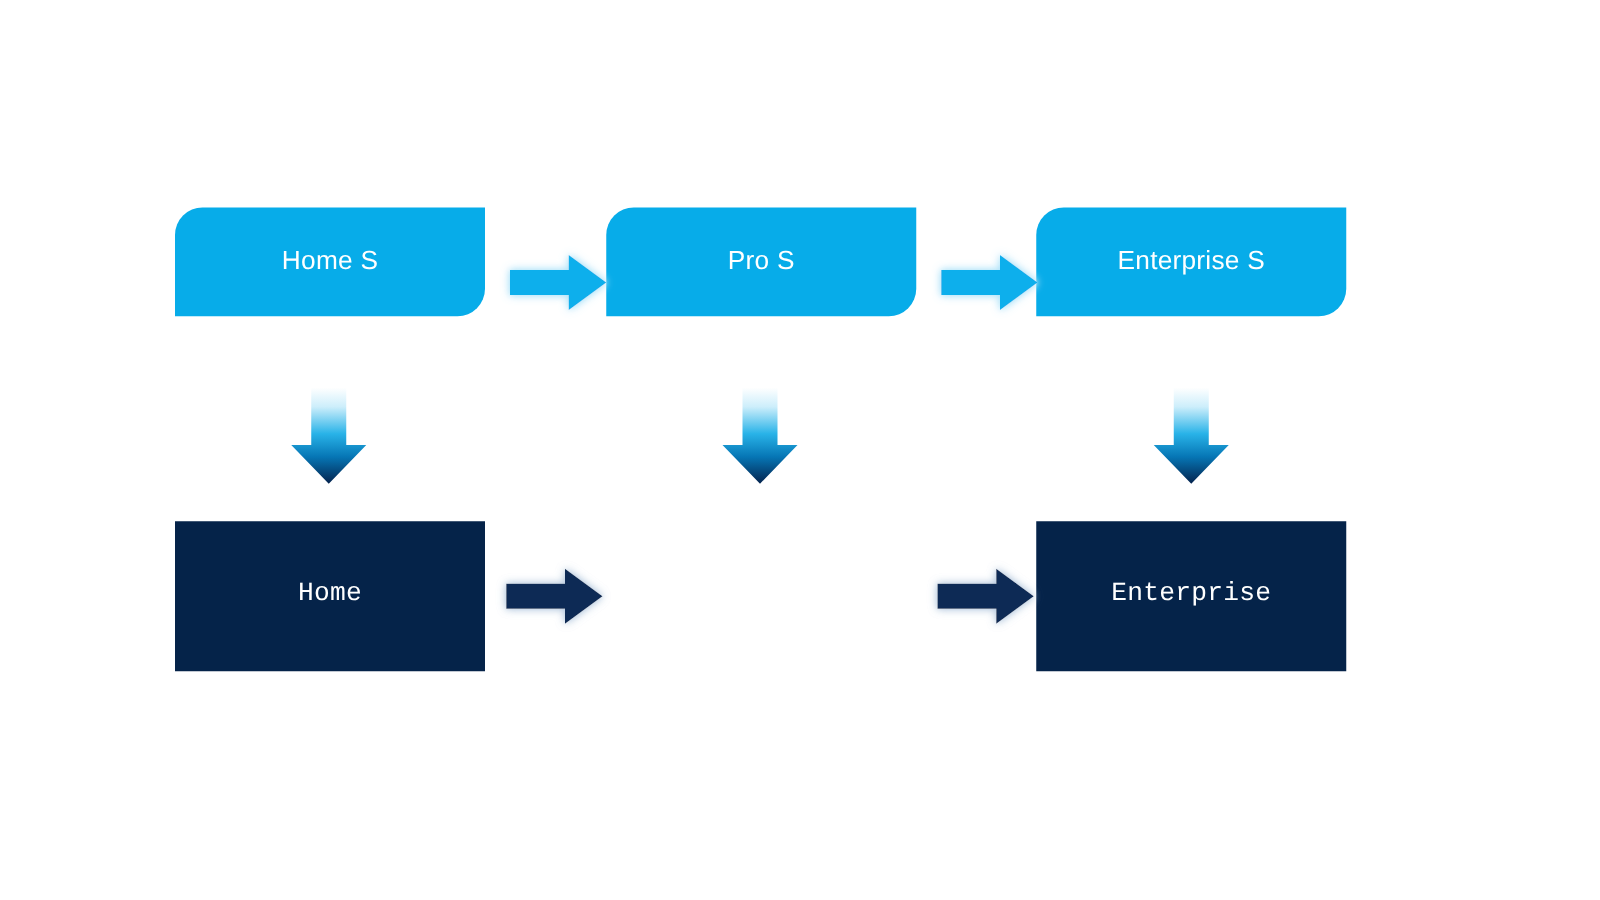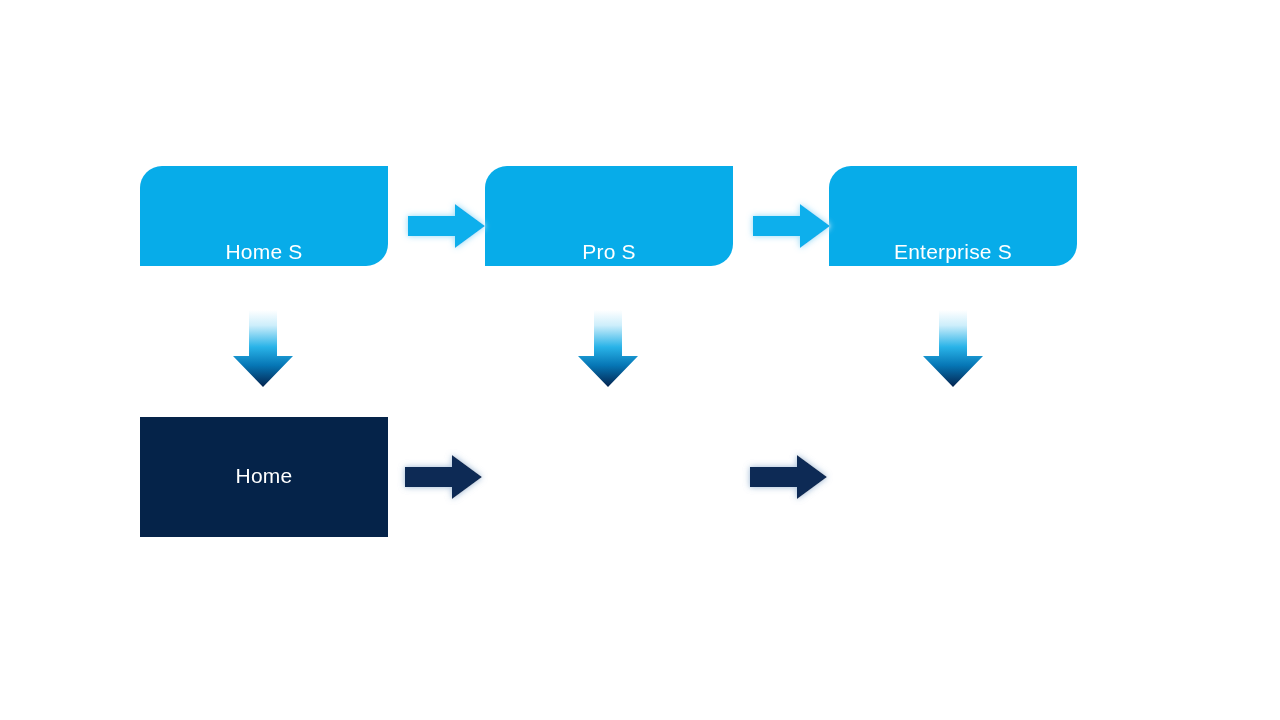--- a/index.html
+++ b/index.html
@@ -38,24 +38,25 @@
   }
   .node-service {
     background: #07ACE9;
     border-radius: 22px 0 22px 0;
     padding-bottom: 2px;
   }
   .node-product {
     background: #052349;
     border-radius: 0;
     padding-bottom: 2px;
-  }
-
-  
-  .row-top  { top: 166px; height: 100px; align-items: flex-end; }
+    font-family: Liberation Mono, monospace;
+  }
+
+  
+  .row-top  { top: 166px; height: 87px; }
   
   .row-bot  { top: 417px; height: 120px; }
 
   .col-1 { left: 140px;  width: 248px; }
   .col-2 { left: 485px;  width: 248px; }
   .col-3 { left: 829px;  width: 248px; }
 
   
   .arrow-h {
     position: absolute;
@@ -163,20 +164,23 @@
       </defs>
       <path d="M 17 0 L 45 0 L 45 46 L 61 46 L 31 77 L 1 46 L 17 46 Z" fill="url(#vgrad3)"></path>
     </svg>
   </div>
 
   <div class="node node-product row-bot col-1">
     <span>Home</span>
   </div>
 
 
+  <div class="node node-product row-bot col-3">
+    <span>Enterprise</span>
+  </div>
 
   <div class="arrow-h arrow-h-3">
     <svg width="78" height="46" viewBox="0 0 78 46" xmlns="http://www.w3.org/2000/svg">
       <defs>
         <filter id="glowNavy1" x="-50%" y="-60%" width="200%" height="220%">
           <feDropShadow dx="0" dy="0" stdDeviation="3.4" flood-color="#A9BFD8" flood-opacity="0.9"></feDropShadow>
           <feDropShadow dx="0" dy="0" stdDeviation="1.6" flood-color="#D7E3F0" flood-opacity="0.85"></feDropShadow>
         </filter>
       </defs>
       <path d="M 0 13 L 47 13 L 47 1 L 77 23 L 47 45 L 47 33 L 0 33 Z" fill="#0B2B55" filter="url(#glowNavy1)"></path>

